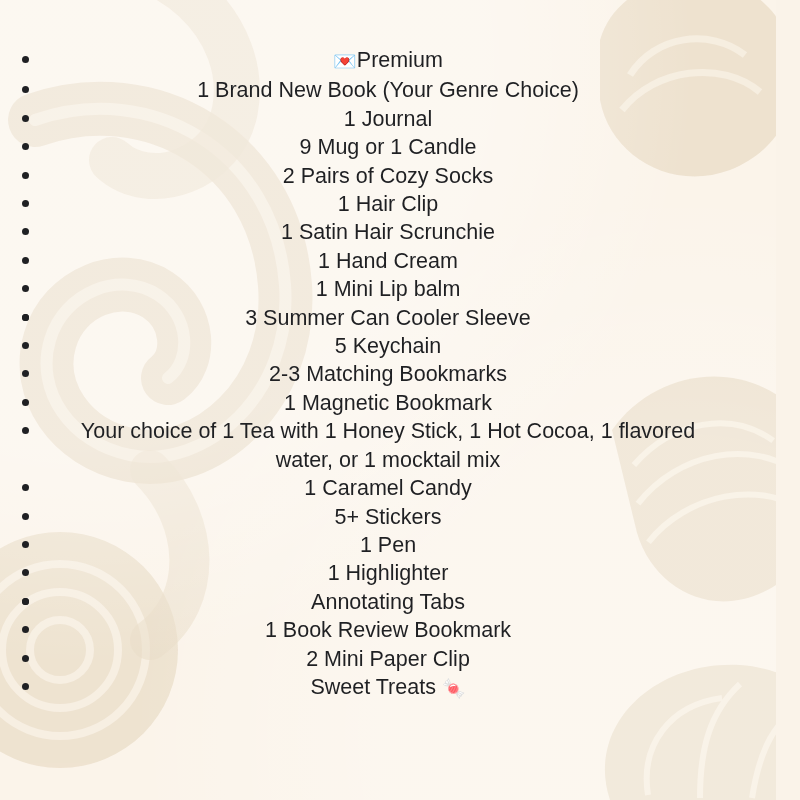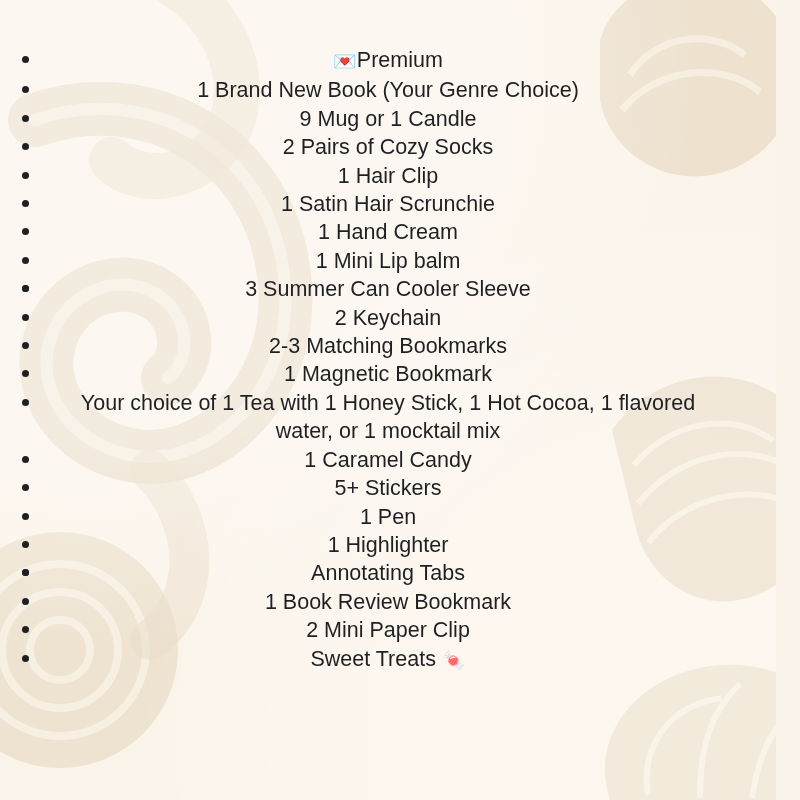--- a/index.html
+++ b/index.html
@@ -137,29 +137,30 @@
       <path d="M150 470 C200 520, 205 600, 150 640" fill="none" stroke="#e9dcc6" stroke-width="40" stroke-linecap="round"></path>
     </g>
   </svg>
 
   <div id="grain"></div>
 
   <div id="content">
     <ul class="item-list">
       <li><span class="bullet"></span><span class="emoji">💌</span><span>Premium</span></li>
       <li><span class="bullet"></span><span>1 Brand New Book (Your Genre Choice)</span></li>
+      <li><span class="bullet"></span><span>1 Journal</span></li>
       <li><span class="bullet"></span><span>9 Mug or 1 Candle</span></li>
       <li><span class="bullet"></span><span>2 Pairs of Cozy Socks</span></li>
       <li><span class="bullet"></span><span>1 Hair Clip</span></li>
       <li><span class="bullet"></span><span>1 Satin Hair Scrunchie</span></li>
       <li><span class="bullet"></span><span>1 Hand Cream</span></li>
       <li><span class="bullet"></span><span>1 Mini Lip balm</span></li>
       <li><span class="bullet"></span></li>
       <li><span class="bullet"></span><span>3 Summer Can Cooler Sleeve</span></li>
-      <li><span class="bullet"></span><span>2 Keychain</span></li>
+      <li><span class="bullet"></span><span>5 Keychain</span></li>
       <li><span class="bullet"></span><span>2-3 Matching Bookmarks</span></li>
       <li><span class="bullet"></span><span>1 Magnetic Bookmark</span></li>
       <li><span class="bullet"></span><span>Your choice of 1 Tea with 1 Honey Stick, 1 Hot Cocoa, 1 flavored water, or 1 mocktail mix</span></li>
       <li><span class="bullet"></span><span>1 Caramel Candy</span></li>
       <li><span class="bullet"></span><span>5+ Stickers</span></li>
       <li><span class="bullet"></span><span>1 Pen</span></li>
       <li><span class="bullet"></span><span>1 Highlighter</span></li>
       <li><span class="bullet"></span></li>
       <li><span class="bullet"></span><span>Annotating Tabs</span></li>
       <li><span class="bullet"></span><span>1 Book Review Bookmark</span></li>

